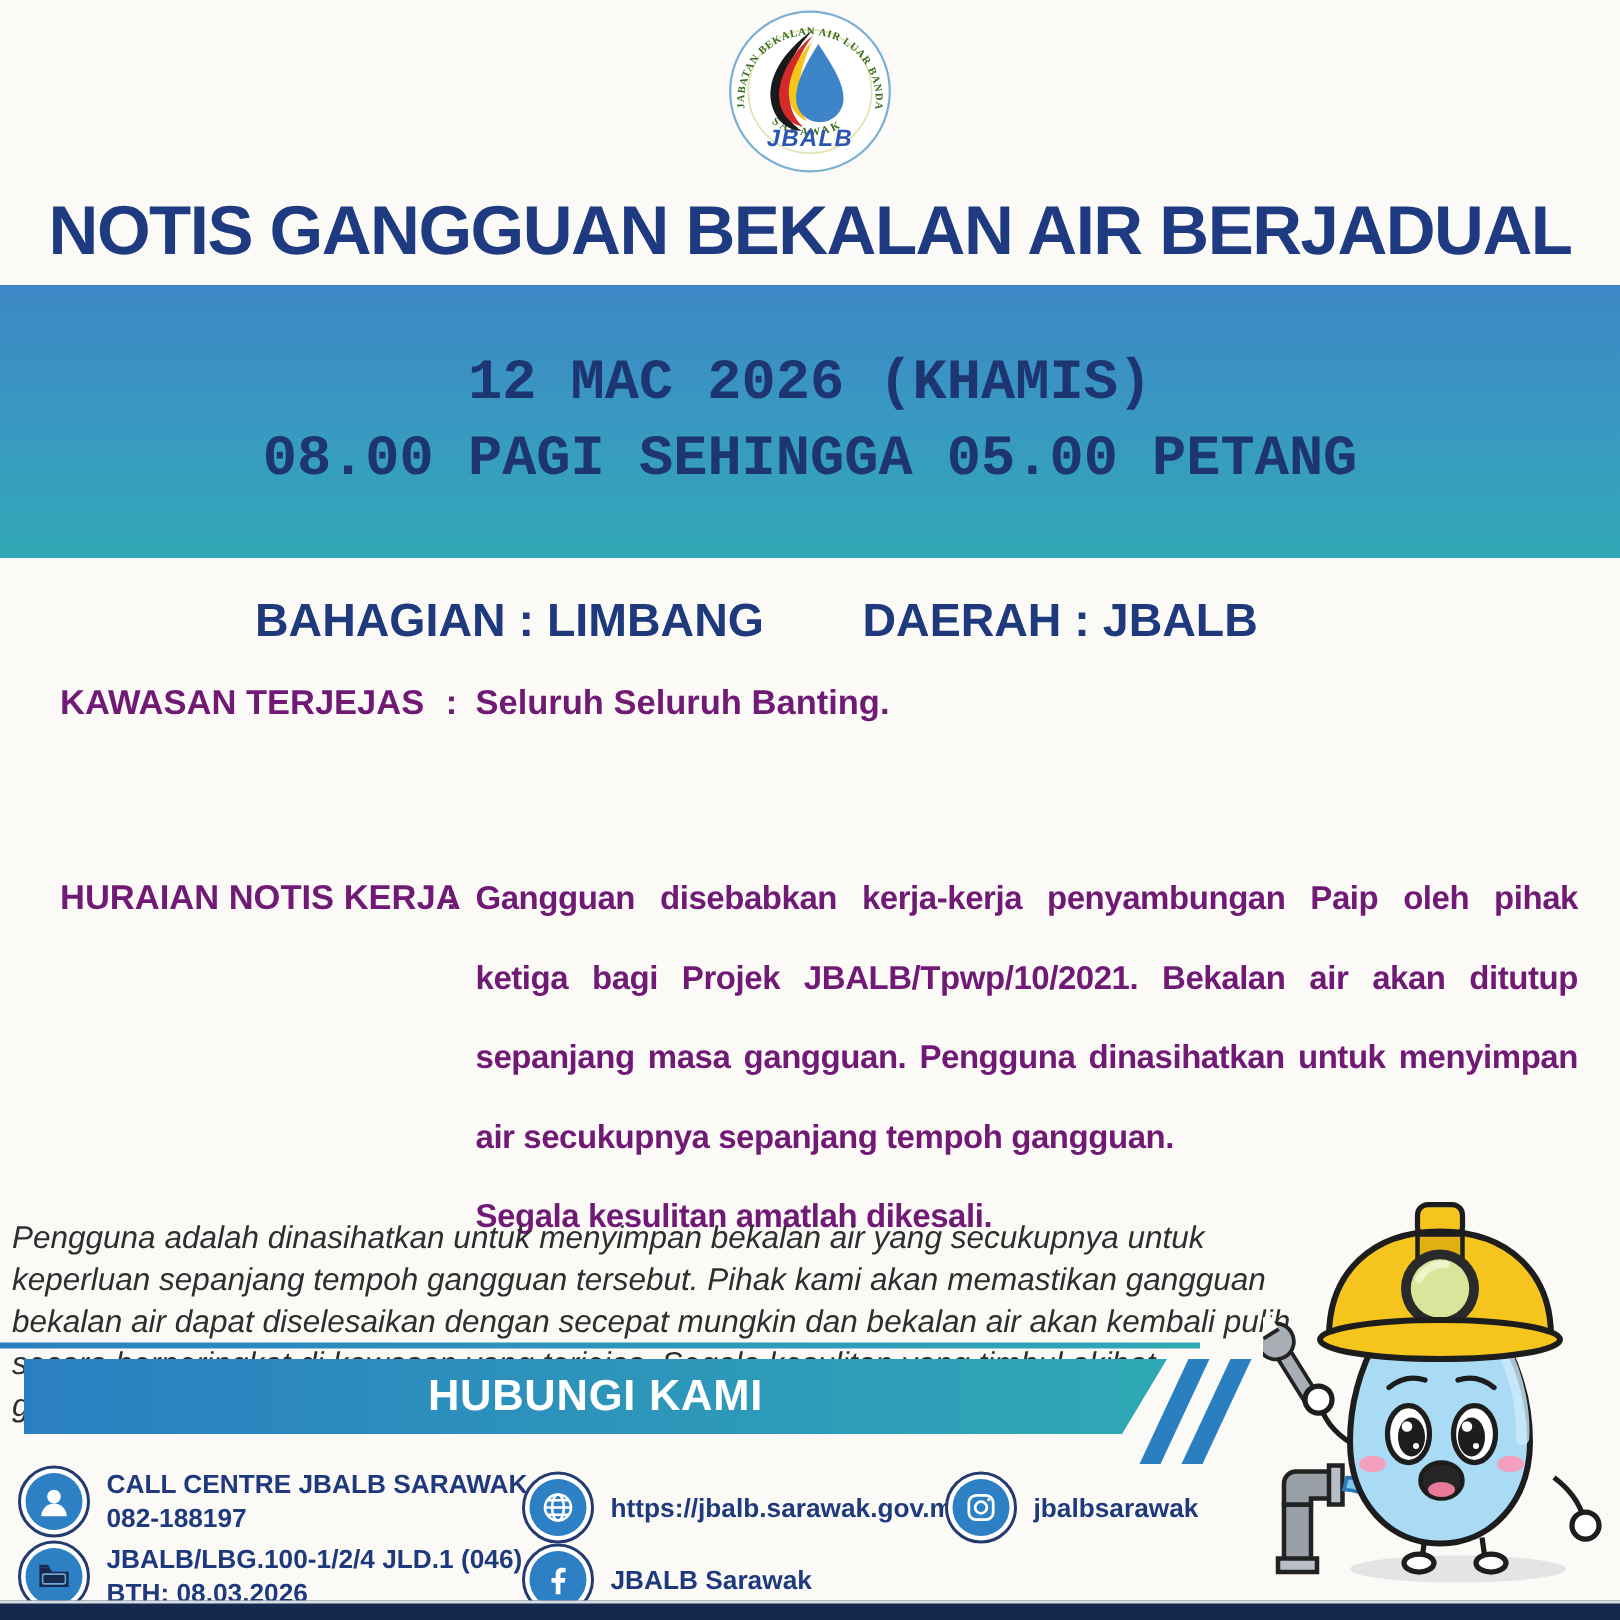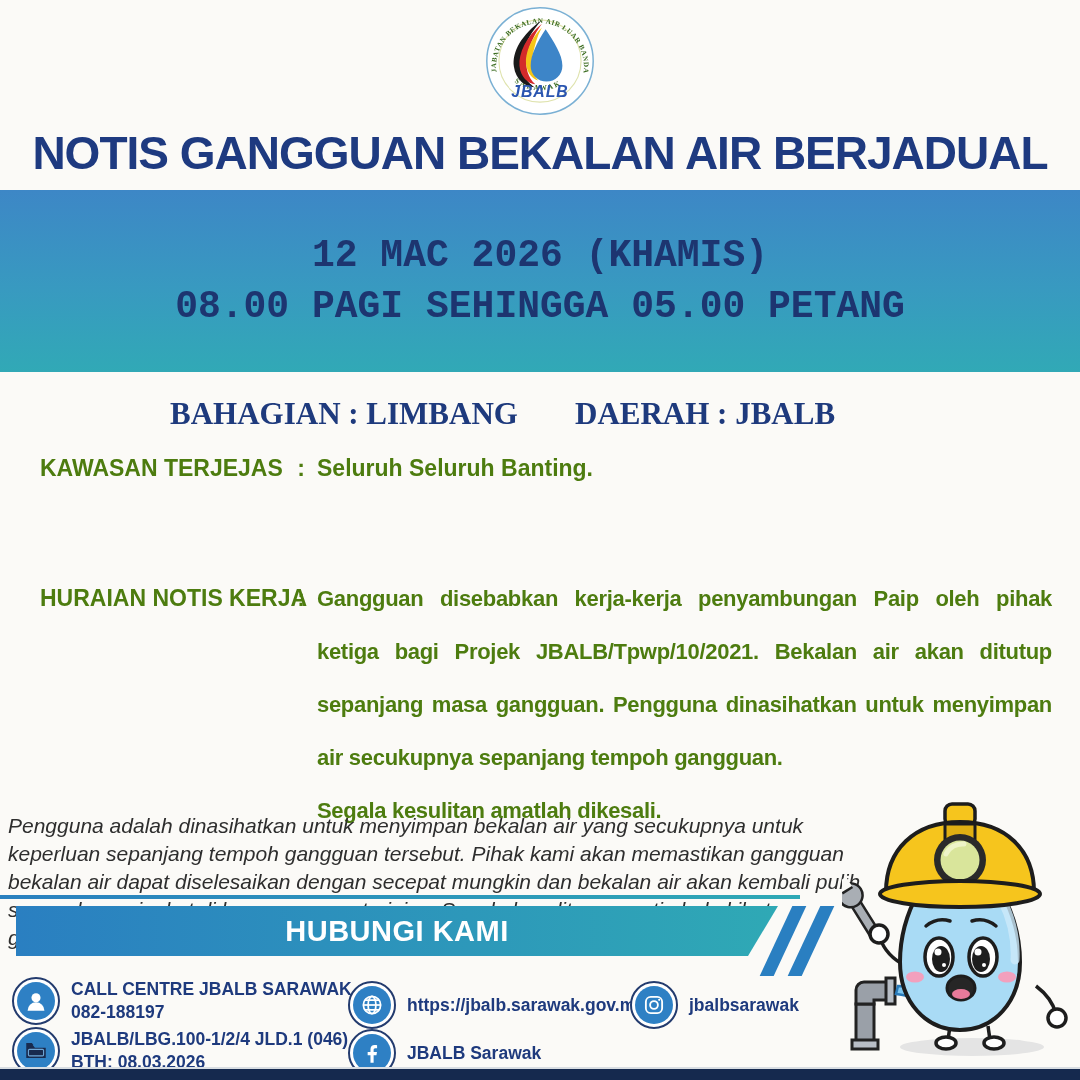--- a/index.html
+++ b/index.html
@@ -15,27 +15,27 @@
     font-size:46px;font-weight:bold;letter-spacing:-1px;color:#1e3a80;white-space:nowrap;
   }
   
   .banner{
     position:absolute;top:190px;left:0;width:100%;height:182px;
     background:linear-gradient(180deg,#3d87c6 0%,#389ac0 55%,#31a9b6 100%);
     display:flex;flex-direction:column;align-items:center;justify-content:center;gap:8px;
   }
   .banner .bline{font-size:38px;font-weight:bold;color:#1d3570;white-space:nowrap;font-family:Liberation Mono, monospace;}
   
-  .loc{position:absolute;top:396px;font-size:31px;font-weight:bold;color:#1e3a7d;white-space:nowrap;font-family:Liberation Serif, serif;}
+  .loc{position:absolute;top:396px;font-size:31px;font-weight:bold;color:#1e3a7d;white-space:nowrap;}
   .loc.bahagian{left:170px;}
   .loc.daerah{left:575px;}
   
   .detail{
     position:absolute;left:40px;display:grid;grid-template-columns:245px 32px 735px;
-    font-size:23px;font-weight:bold;color:#4d7c0f;
+    font-size:23px;font-weight:bold;color:#701a75;
   }
   .detail.kawasan{top:455px;}
   .detail.huraian{top:572px;}
   .detail .lbl{white-space:nowrap;}
   .detail.huraian .lbl,.detail.huraian .col{line-height:53px;align-self:start;}
   .detail .col{text-align:center;}
   .huraian-text{font-size:22px;letter-spacing:-0.3px;line-height:53px;text-align:justify;margin:0;}
   .huraian-closing{font-size:22px;letter-spacing:-0.3px;line-height:53px;margin:0;}
   
   .disclaimer{

